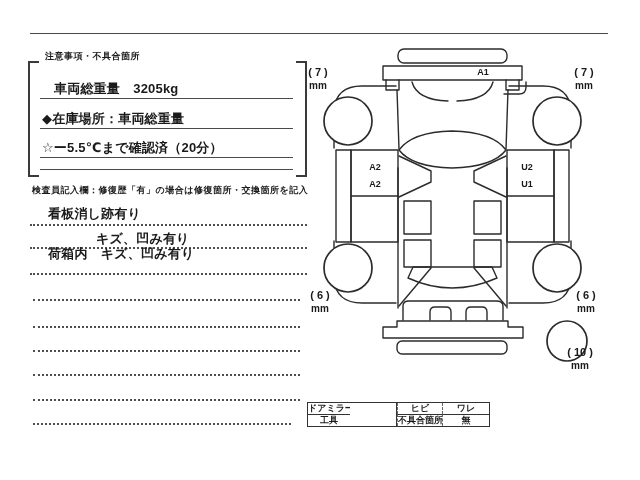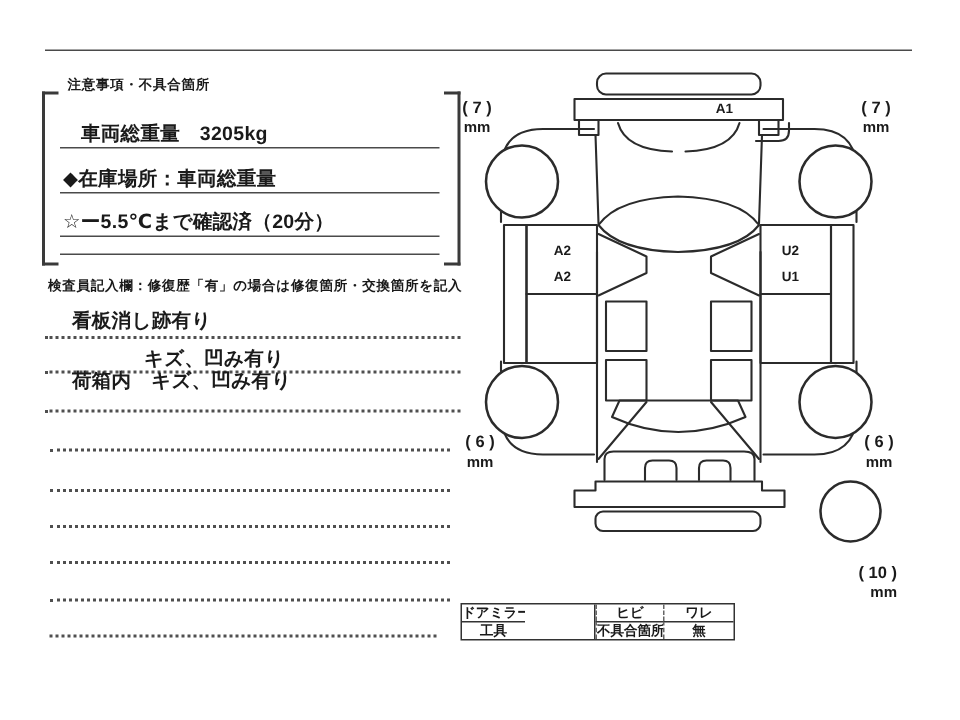--- a/index.html
+++ b/index.html
@@ -143,21 +143,21 @@
   <div class="unit">mm</div>
 </div>
 <div class="abs tread" style="left:302px;top:289px;">
   <div class="val">6</div>
   <div class="unit">mm</div>
 </div>
 <div class="abs tread" style="left:568px;top:289px;">
   <div class="val">6</div>
   <div class="unit">mm</div>
 </div>
-<div class="abs tread" style="left:562px;top:376px;text-align:right;">
+<div class="abs tread" style="left:562px;top:346px;">
   <div class="val">10</div>
   <div class="unit">mm</div>
 </div>
 
 <div class="abs eqt">
   <div class="cell">ドアミラー</div>
   <div class="cell cs">キズ</div>
   <div class="cell cd">ヒビ</div>
   <div class="cell cd">ワレ</div>
   <div class="cell r2">工具</div>

